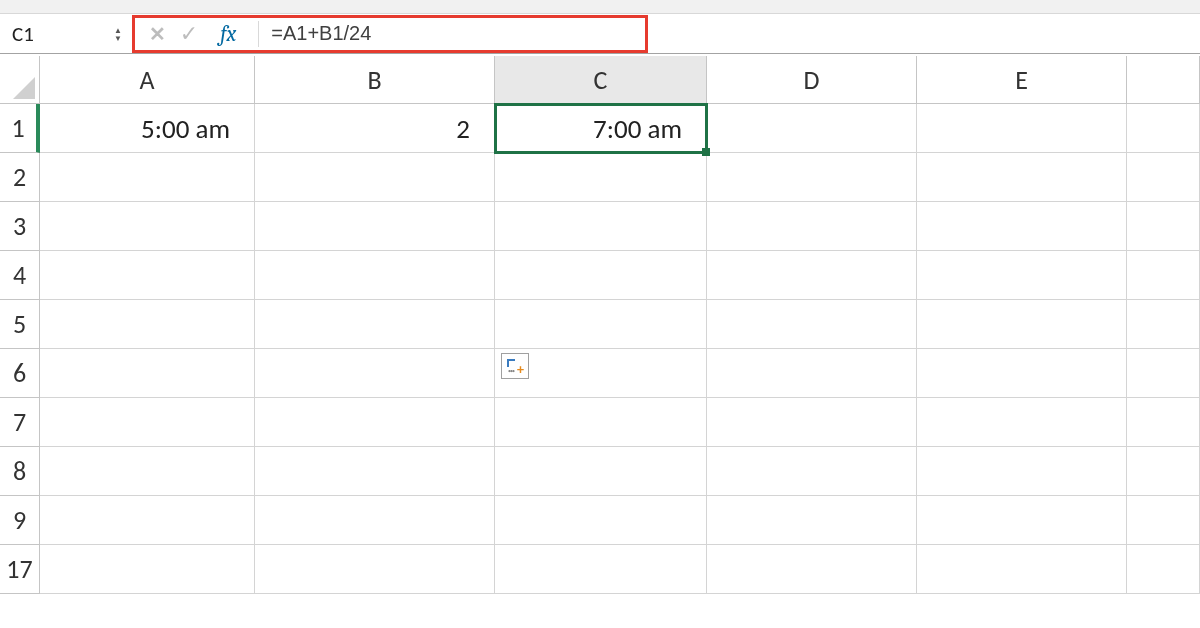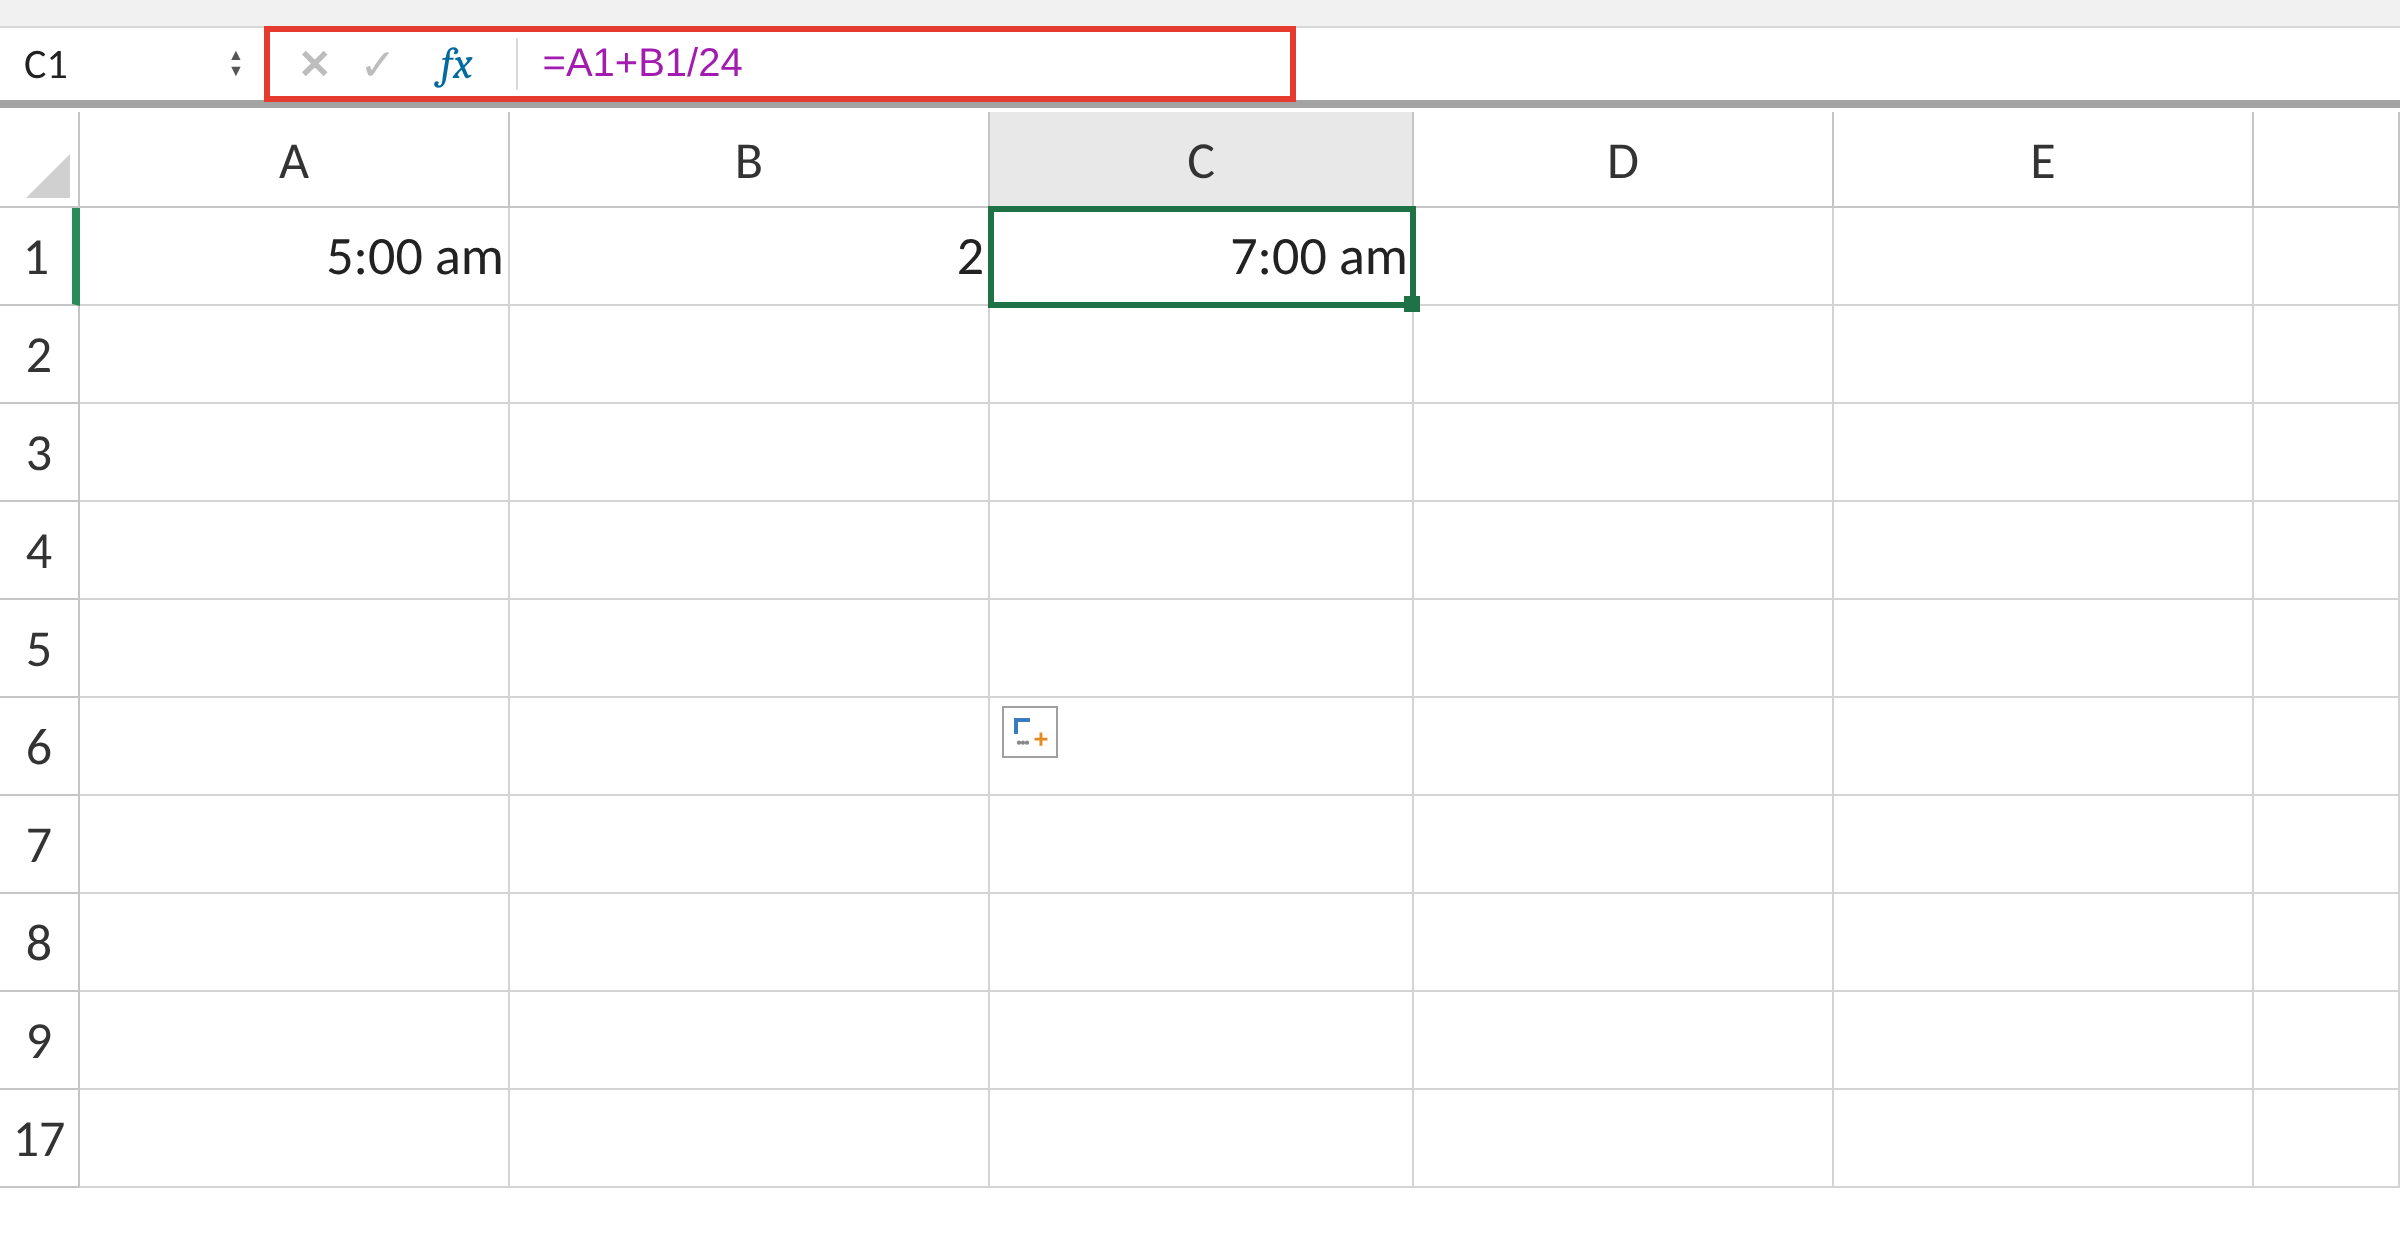--- a/index.html
+++ b/index.html
@@ -13,21 +13,21 @@
     .top-gray-bar {
       height: 14px;
       background: #f1f1f1;
       border-bottom: 1px solid #d8d8d8;
     }
     .formula-bar {
       display: flex;
       align-items: center;
       height: 40px;
       background: #fff;
-      border-bottom: 4px solid #a3a3a3;
+      border-bottom: 1px solid #a3a3a3;
     }
     .name-box {
       width: 108px;
       padding-left: 12px;
       font-size: 21px;
       color: #222;
     }
     .stepper {
       display: flex;
       flex-direction: column;
@@ -63,21 +63,21 @@
       font-size: 22px;
       color: #0369a1;
       padding: 0 8px;
     }
     .fx-divider {
       width:1px; height:26px; background:#d9d9d9;
     }
     .formula-input {
       font-size: 20px;
       padding-left: 12px;
-      color: #a21caf;
+      color: #404040;
       flex: 1;
       border: none;
       outline: none;
     }
     .grid-wrapper {
       position: relative;
       margin-top: 2px;
     }
     .col-header-row {
       display: flex;
@@ -132,21 +132,21 @@
       background:#fff;
     }
     .row-header.active { border-right: 4px solid #2a8a5a; }
     .cell {
       border-right: 1px solid #d4d4d4;
       border-bottom: 1px solid #d4d4d4;
       display: flex;
       align-items: center;
       justify-content: flex-end;
       font-size: 27px;
-      padding-right: 2px;
+      padding-right: 24px;
       color: #222;
       background:#fff;
       position:relative;
     }
     .cell.selected {
       outline: 3px solid #1f7246;
       outline-offset: -2px;
       z-index:2;
       text-align:center;
     }

